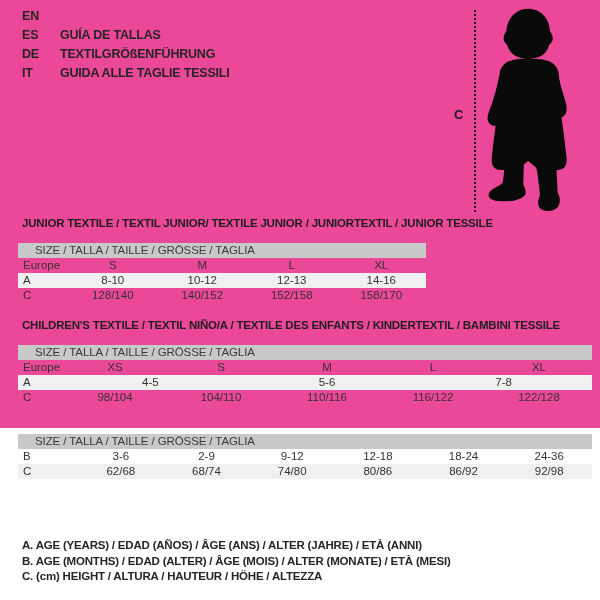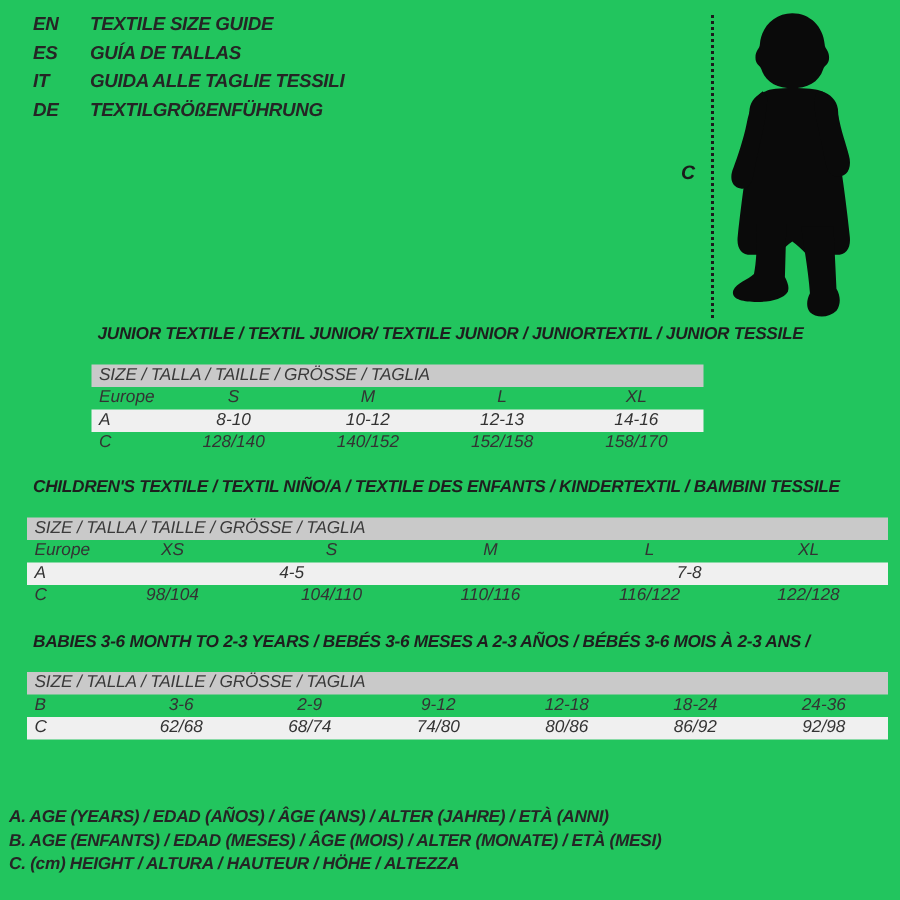--- a/index.html
+++ b/index.html
@@ -1,77 +1,76 @@
 <!DOCTYPE html>
 <html><head>
 <meta charset="utf-8">
 <style>
   html,body{margin:0;padding:0;}
   body{
     width:600px;height:600px;background:#ffffff;
     font-family:"Liberation Sans",sans-serif;color:#333;
     overflow:hidden;position:relative;
   }
-  .page{position:relative;width:600px;height:600px;background:#22c55e;font-style:italic;}
+  .page{position:relative;width:600px;height:428px;background:#ec4899;}
 
   
   .lang-list{position:absolute;left:22px;top:7px;}
   .lang-row{display:flex;height:19px;line-height:19px;}
   .lang-code{width:38px;font-weight:bold;font-size:12.5px;color:#252525;letter-spacing:-0.2px;}
   .lang-title{font-weight:bold;font-size:12.5px;color:#252525;letter-spacing:-0.2px;white-space:nowrap;}
 
   
   .figure{position:absolute;left:440px;top:0;width:160px;height:220px;}
   .marker-line{position:absolute;left:34px;top:10px;height:202px;width:0;border-left:2px dotted #1b1b1b;}
   .marker-label{position:absolute;left:14px;top:107px;font-weight:bold;font-size:13px;color:#1b1b1b;}
   .baby-svg{position:absolute;left:38px;top:2px;}
 
   
   .section{position:absolute;left:18px;}
-  .sec-junior{top:216px;width:408px;margin-left:43px;}
+  .sec-junior{top:216px;width:408px;}
   .sec-children{top:318px;width:574px;}
   .sec-babies{top:421px;width:574px;}
   .section-title{font-weight:bold;font-size:11.5px;line-height:14px;color:#1e1e1e;
     margin-left:4px;letter-spacing:-0.2px;white-space:nowrap;}
-  .size-bar{background:#c9c9c9;height:15px;line-height:15px;padding-left:5px;
+  .size-bar{background:#c9c9c9;height:15px;line-height:15px;padding-left:17px;
     font-size:11.5px;color:#3a3a3a;margin-top:13px;letter-spacing:-0.1px;}
   .trow{display:flex;height:15px;line-height:15px;font-size:11.5px;color:#333;align-items:flex-end;}
   .trow.shaded{background:#f0f0f0;}
   .tlabel{padding-left:5px;box-sizing:border-box;}
   .sec-junior  .tlabel{width:50px;}
   .sec-children .tlabel{width:44px;}
   .sec-babies  .tlabel{width:60px;}
   .tcell{flex:1;text-align:center;}
 
   
-  .legend{position:absolute;left:6px;top:538px;}
+  .legend{position:absolute;left:22px;top:538px;}
   .legend-line{height:15.5px;line-height:15.5px;font-weight:bold;font-size:11.5px;
     color:#252525;letter-spacing:-0.2px;white-space:nowrap;}
 </style>
 </head>
 <body>
 
 <div class="page">
 
   <div class="lang-list">
       <div class="lang-row">
         <span class="lang-code">EN</span>
-        <span class="lang-title">TEXTILE SIZE GUIDE</span>
       </div>
       <div class="lang-row">
         <span class="lang-code">ES</span>
         <span class="lang-title">GUÍA DE TALLAS</span>
       </div>
       <div class="lang-row">
+        <span class="lang-code">DE</span>
+        <span class="lang-title">TEXTILGRÖßENFÜHRUNG</span>
+      </div>
+      <div class="lang-row">
         <span class="lang-code">IT</span>
         <span class="lang-title">GUIDA ALLE TAGLIE TESSILI</span>
-      </div>
-      <div class="lang-row">
-        <span class="lang-code">DE</span>
-        <span class="lang-title">TEXTILGRÖßENFÜHRUNG</span>
       </div>
     </div>
 
   <div class="figure">
     <div class="marker-line"></div>
     <div class="marker-label">C</div>
     <svg class="baby-svg" width="120" height="216" viewBox="0 0 120 220" aria-hidden="true">
       <g fill="#0a0a0a">
 
         <path d="M50,7 C62,7 71,16 72,28 C72,31 75,32 75,37 C75,42 72,42 71,45
@@ -135,33 +134,33 @@
         <span class="tlabel">Europe</span>
         <span class="tcell">XS</span>
         <span class="tcell">S</span>
         <span class="tcell">M</span>
         <span class="tcell">L</span>
         <span class="tcell">XL</span>
       </div>
       <div class="trow shaded">
         <span class="tlabel">A</span>
         <span class="tcell">4-5</span>
+        <span class="tcell">5-6</span>
         <span class="tcell">7-8</span>
       </div>
       <div class="trow">
         <span class="tlabel">C</span>
         <span class="tcell">98/104</span>
         <span class="tcell">104/110</span>
         <span class="tcell">110/116</span>
         <span class="tcell">116/122</span>
         <span class="tcell">122/128</span>
       </div>
     </div>
   <div class="section sec-babies">
-      <div class="section-title">BABIES 3-6 MONTH TO 2-3 YEARS / BEBÉS 3-6 MESES A 2-3 AÑOS / BÉBÉS 3-6 MOIS À 2-3 ANS /</div>
       <div class="size-bar">SIZE / TALLA / TAILLE / GRÖSSE / TAGLIA</div>
       <div class="trow">
         <span class="tlabel">B</span>
         <span class="tcell">3-6</span>
         <span class="tcell">2-9</span>
         <span class="tcell">9-12</span>
         <span class="tcell">12-18</span>
         <span class="tcell">18-24</span>
         <span class="tcell">24-36</span>
       </div>
@@ -171,17 +170,17 @@
         <span class="tcell">68/74</span>
         <span class="tcell">74/80</span>
         <span class="tcell">80/86</span>
         <span class="tcell">86/92</span>
         <span class="tcell">92/98</span>
       </div>
     </div>
 
   <div class="legend">
       <div class="legend-line">A. AGE (YEARS) / EDAD (AÑOS) / ÂGE (ANS) / ALTER (JAHRE) / ETÀ (ANNI)</div>
-      <div class="legend-line">B. AGE (ENFANTS) / EDAD (MESES) / ÂGE (MOIS) / ALTER (MONATE) / ETÀ (MESI)</div>
+      <div class="legend-line">B. AGE (MONTHS) / EDAD (ALTER) / ÂGE (MOIS) / ALTER (MONATE) / ETÀ (MESI)</div>
       <div class="legend-line">C. (cm) HEIGHT / ALTURA / HAUTEUR / HÖHE / ALTEZZA</div>
     </div>
 
 </div>
 
 </body></html>

